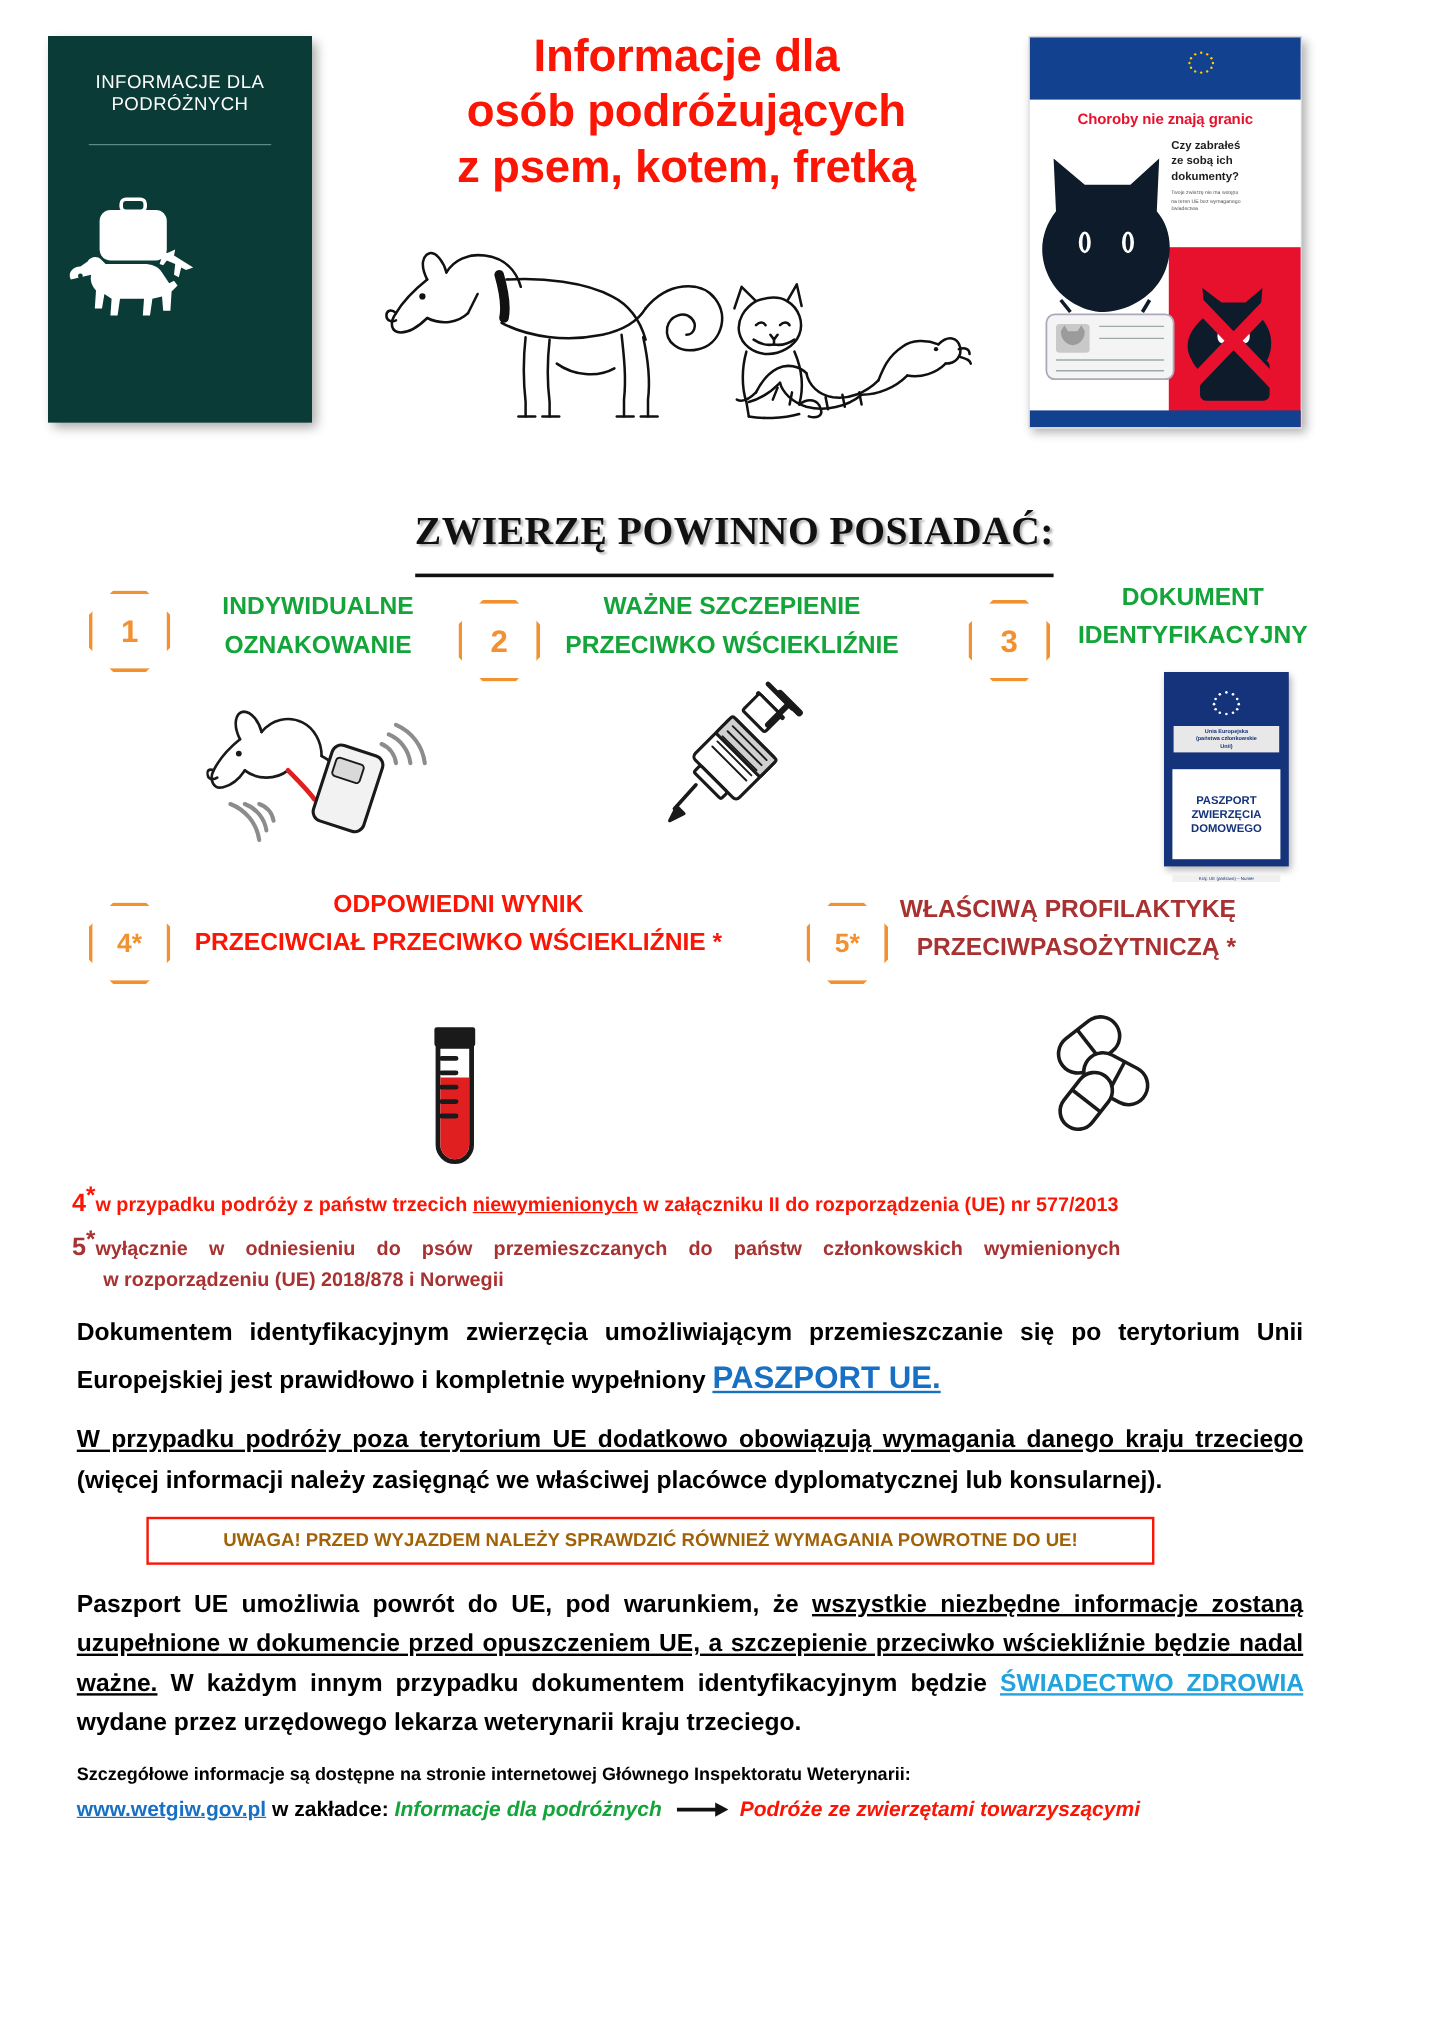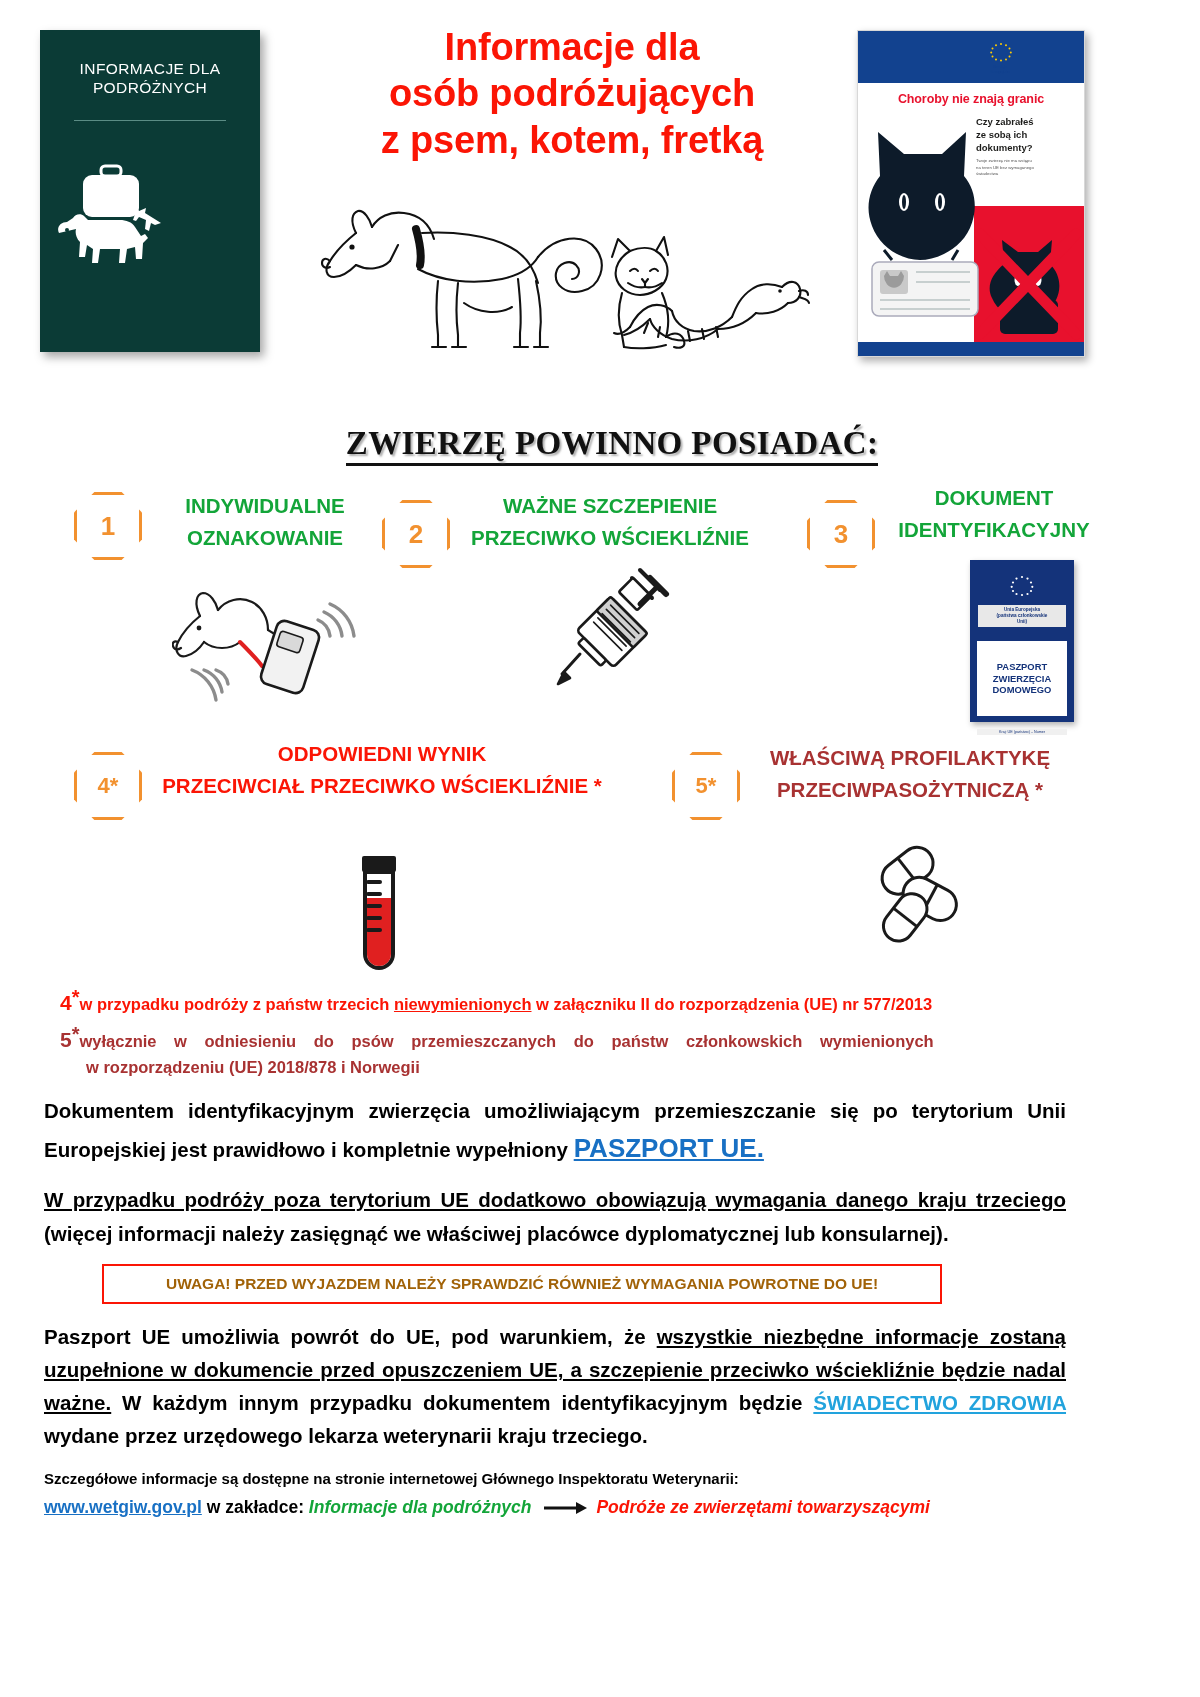--- a/index.html
+++ b/index.html
@@ -69,21 +69,21 @@
   }
 
   
   .section-title{
     position:absolute;left:0;top:425px;width:1200px;text-align:center;
     font-size:33px;font-weight:bold;color:#111;
     font-family:"Liberation Serif","DejaVu Serif",serif;
     letter-spacing:.4px;
   }
   .section-title span{
-    border-bottom:3px solid #111;padding-bottom:2px;
+    border-bottom:3px solid #111;padding-bottom:17px;
     text-shadow:2px 2px 2px rgba(150,150,150,.75);
   }
 
   
   .oct{
     position:absolute;width:68px;height:68px;
     border:3px solid #f2912f;
     clip-path:polygon(30% 0,70% 0,100% 30%,100% 70%,70% 100%,30% 100%,0 70%,0 30%);
     display:flex;align-items:center;justify-content:center;
     font-size:26px;font-weight:bold;color:#f2912f;background:#fff;
@@ -100,21 +100,21 @@
   
   .footnotes{position:absolute;left:48px;top:988px;width:1022px;}
   .fn{margin-bottom:7px;font-size:16.5px;line-height:1.45;font-weight:bold;}
   .fn .num{font-size:21px;font-weight:bold;}
   .fn .star{font-size:20px;vertical-align:super;line-height:0;}
   .fn-4{color:#fb1505;}
   .fn-5{color:#a83232;}
   .u{text-decoration:underline;}
 
   
-  .body-text{position:absolute;left:32px;top:1094px;width:1022px;}
+  .body-text{position:absolute;left:52px;top:1094px;width:1022px;}
   p.para{
     margin:0 0 14px 0;font-size:20.5px;line-height:1.62;
     text-align:justify;font-weight:bold;color:#000;
   }
   p.para.small{font-size:15px;line-height:1.55;margin-bottom:4px;}
   .blue{color:#1870c4;}
   .blue-big{color:#1870c4;font-size:26px;text-decoration:underline;}
   .cyan{color:#22a3dd;text-decoration:underline;}
   .warnbox{
     border:2px solid #fb1505;padding:9px 10px;margin:6px 0 16px 0;
@@ -417,21 +417,21 @@
           <path d="M20 54 h12"></path>
         <path d="M20 66 h12"></path>
           <path d="M20 78 h12"></path>
       </g>
     </svg>
   </div>
 
   <div class="oct small-star" style="left:660px;top:752px;">
     <span>5*</span>
   </div>
-  <div class="req-label darkred" style="left:743px;top:742px;width:310px;text-align:center;">
+  <div class="req-label darkred" style="left:708px;top:742px;width:310px;text-align:right;">
     <div>WŁAŚCIWĄ PROFILAKTYKĘ</div>
     <div>PRZECIWPASOŻYTNICZĄ *</div>
   </div>
   <div style="position:absolute;left:850px;top:838px;">
     <svg width="120" height="120" viewBox="0 0 120 120" fill="#ffffff" stroke="#1a1a1a" stroke-width="3" stroke-linejoin="round">
       <g transform="rotate(-38 44 34)">
         <rect x="18" y="18" width="56" height="32" rx="16"></rect>
         <path d="M46 18 v32"></path>
       </g>
       <g transform="rotate(28 66 60)">

